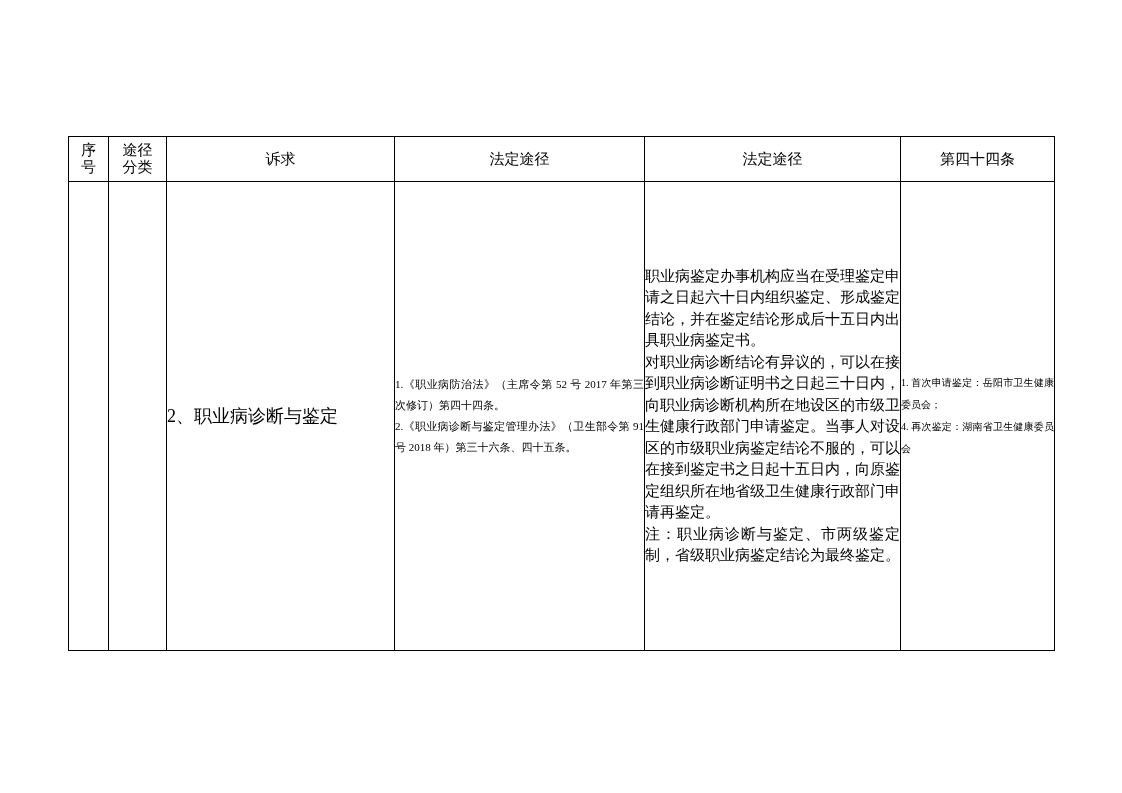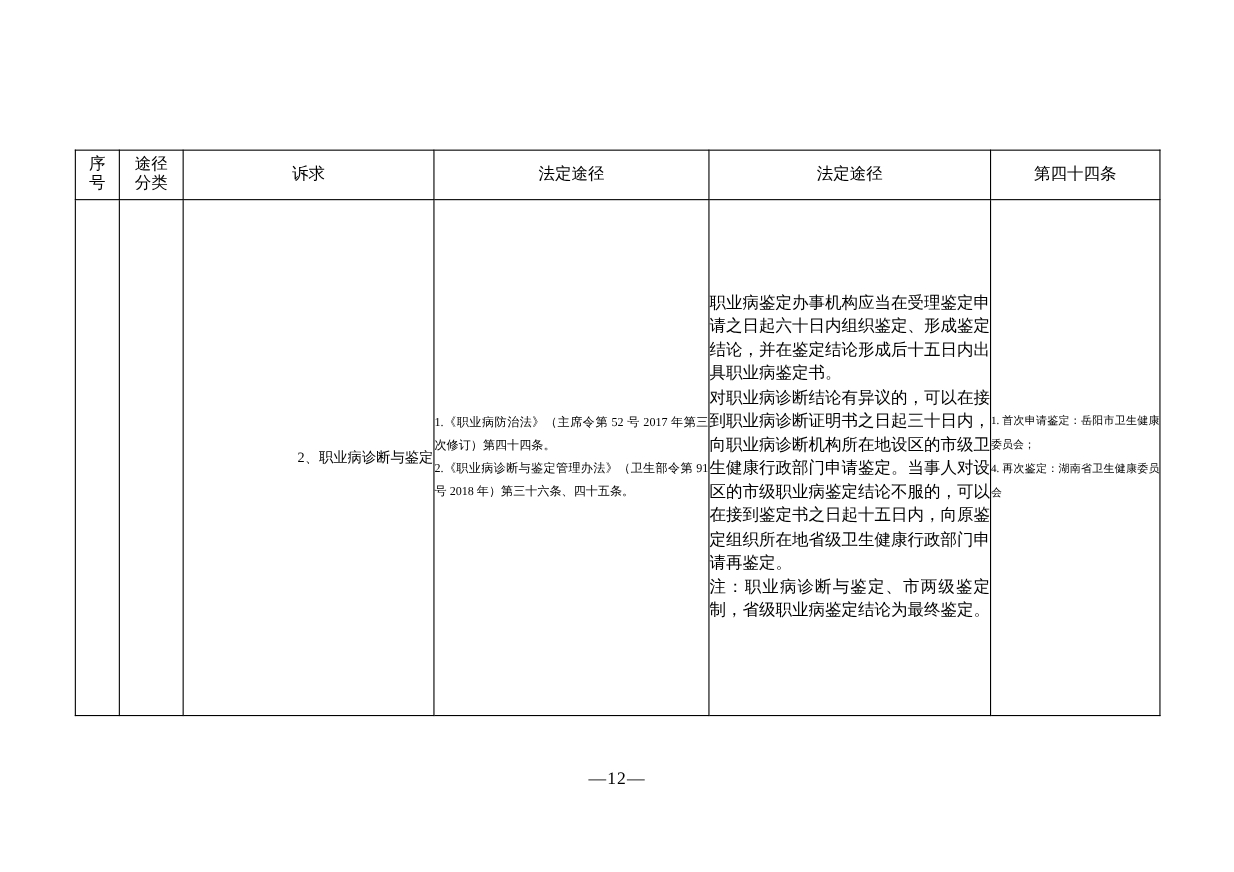--- a/index.html
+++ b/index.html
@@ -58,23 +58,23 @@
   col.c6 { width: 154px; }
 
   .body-row td {
     height: 468px;
     vertical-align: middle;
   }
   .cell-pad {
     padding: 6px 7px;
   }
   .cell-claim {
-    font-size: 13px;
+    font-size: 18px;
     line-height: 22px;
-    text-align: right;
+    text-align: left;
   }
   .cell-basis {
     font-size: 11px;
     line-height: 21px;
     text-align: left;
     padding: 0 8px;
   }
   .cell-legal {
     font-size: 15px;
     line-height: 21.5px;
@@ -148,15 +148,14 @@
           <p class="p just">注：职业病诊断与鉴定、市两级鉴定制，省级职业病鉴定结论为最终鉴定。</p>
         </td>
         <td class="cell-unit">
           <p class="p just">1. 首次申请鉴定：岳阳市卫生健康委员会；</p>
           <p class="p just">4. 再次鉴定：湖南省卫生健康委员会</p>
         </td>
       </tr>
     </tbody>
   </table>
 
-  <div class="page-number">—12—</div>
 
 </div>
 
 </body></html>

